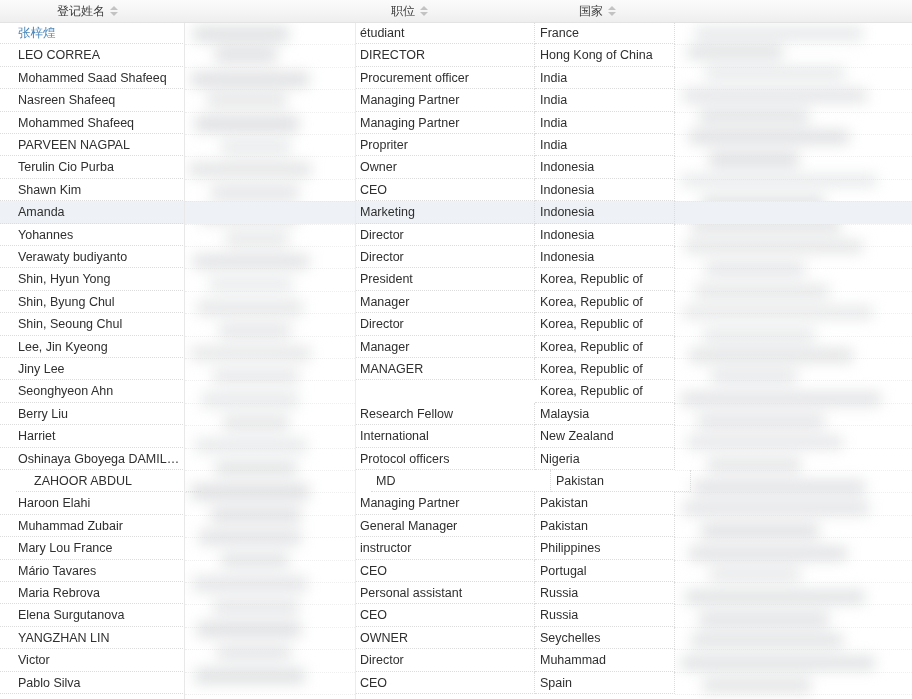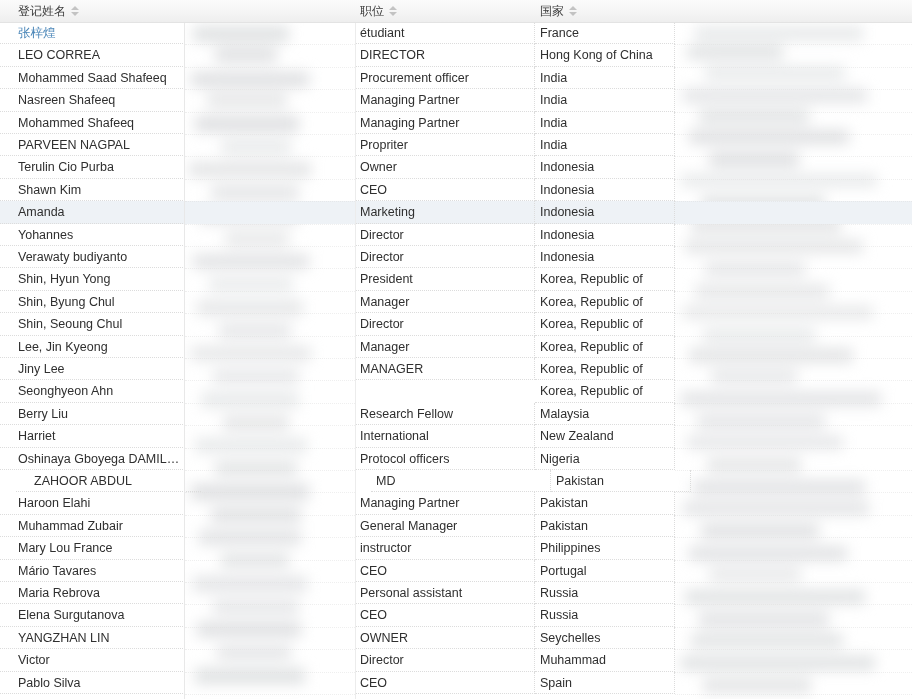--- a/index.html
+++ b/index.html
@@ -40,25 +40,25 @@
     line-height: 22px;
     font-size: 12px;
     color: #3b3b3b;
     white-space: nowrap;
     display: flex;
     align-items: center;
     gap: 5px;
     z-index: 6;
   }
   .hdr-name    { left: 18px; }
-  .hdr-title   { left: 360px; text-align: right; }
+  .hdr-title   { left: 352px; text-align: right; }
   .hdr-country { left: 540px; }
   .hdr-company { left: 680px; }
 
-  .hdr-label { font-size: 12px; color: #3b3b3b; }
+  .hdr-label { font-size: 12px; color: #3b3b3b; margin-left: 39px; }
 
   .sort-icon {
     display: inline-block;
     width: 8px;
     height: 12px;
     position: relative;
     opacity: .55;
     flex: 0 0 auto;
   }
   .sort-icon::before,

